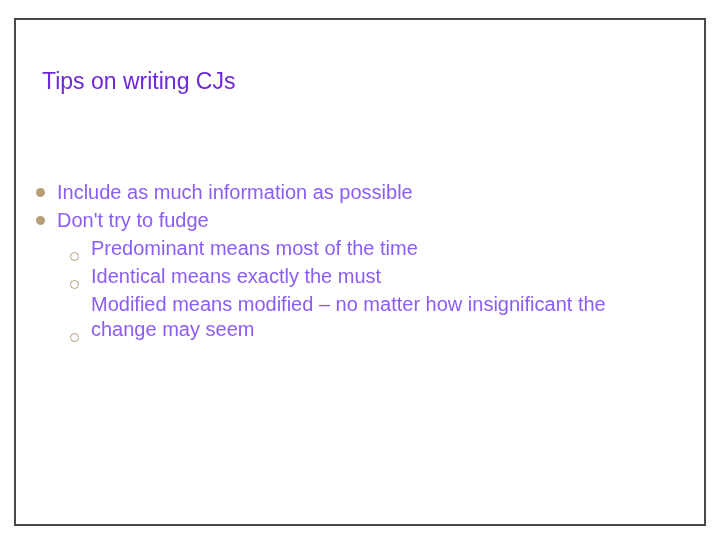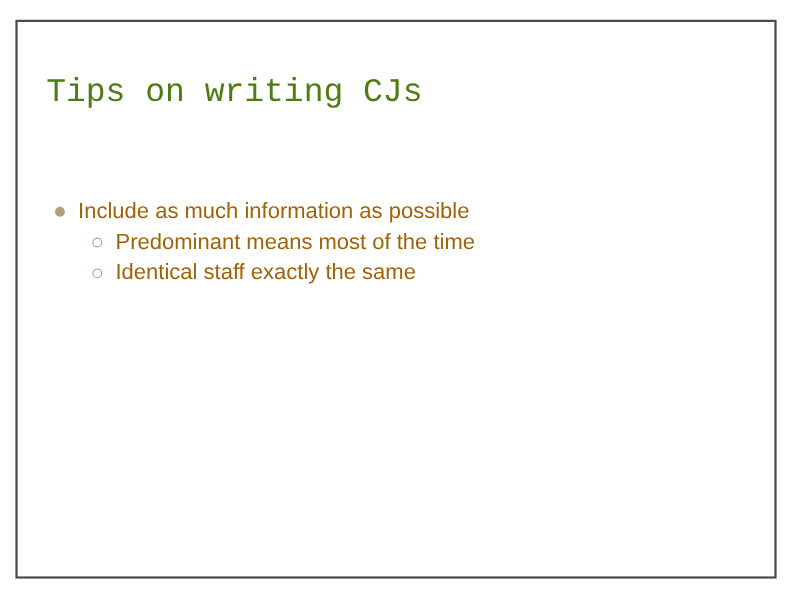--- a/index.html
+++ b/index.html
@@ -19,35 +19,34 @@
     padding: 18px 14px 14px 14px;
   }
   .frame {
     box-sizing: border-box;
     width: 100%;
     height: 100%;
     border: 2px solid #4a4a4a;
     position: relative;
   }
   .title {
-    font-size: 30px;
+    font-size: 23px;
     font-weight: 400;
-    color: #4d7c0f;
+    color: #6d28d9;
     padding: 48px 0 0 26px;
     letter-spacing: 0px;
-    font-family: Liberation Mono, monospace;
   }
   .content {
     position: absolute;
     top: 160px;
-    left: 34px;
+    left: 20px;
     right: 30px;
     font-size: 20px;
     line-height: 1.25;
-    color: #a16207;
+    color: #8b5cf6;
   }
   .bullet-row {
     display: flex;
     align-items: flex-start;
     margin-bottom: 3px;
   }
   .bullet-dot {
     flex: 0 0 auto;
     width: 9px;
     height: 9px;
@@ -57,21 +56,21 @@
     margin-right: 12px;
   }
   .bullet-text {
     flex: 1 1 auto;
   }
   .sub-list {
     margin-left: 34px;
   }
   .sub-row {
     display: flex;
-    align-items: flex-start;
+    align-items: flex-end;
     margin-bottom: 3px;
   }
   .sub-circle {
     flex: 0 0 auto;
     width: 9px;
     height: 9px;
     border-radius: 50%;
     border: 1.6px solid #b69f76;
     box-sizing: border-box;
     margin-top: 8px;
@@ -89,32 +88,40 @@
 
     <div class="content">
 
       <div class="bullet-row">
         <div class="bullet-dot"></div>
         <div class="bullet-text">Include as much information as possible</div>
       </div>
 
 
 
+      <div class="bullet-row">
+        <div class="bullet-dot"></div>
+        <div class="bullet-text">Don't try to fudge</div>
+      </div>
 
       <div class="sub-list">
 
         <div class="sub-row">
           <div class="sub-circle"></div>
           <div class="bullet-text">Predominant means most of the time</div>
         </div>
 
         <div class="sub-row">
           <div class="sub-circle"></div>
-          <div class="bullet-text">Identical staff exactly the same</div>
+          <div class="bullet-text">Identical means exactly the must</div>
         </div>
 
+        <div class="sub-row">
+          <div class="sub-circle"></div>
+          <div class="bullet-text">Modified means modified – no matter how insignificant the change may seem</div>
+        </div>
 
       </div>
 
     </div>
 
   </div>
 </div>
 
 </body></html>

